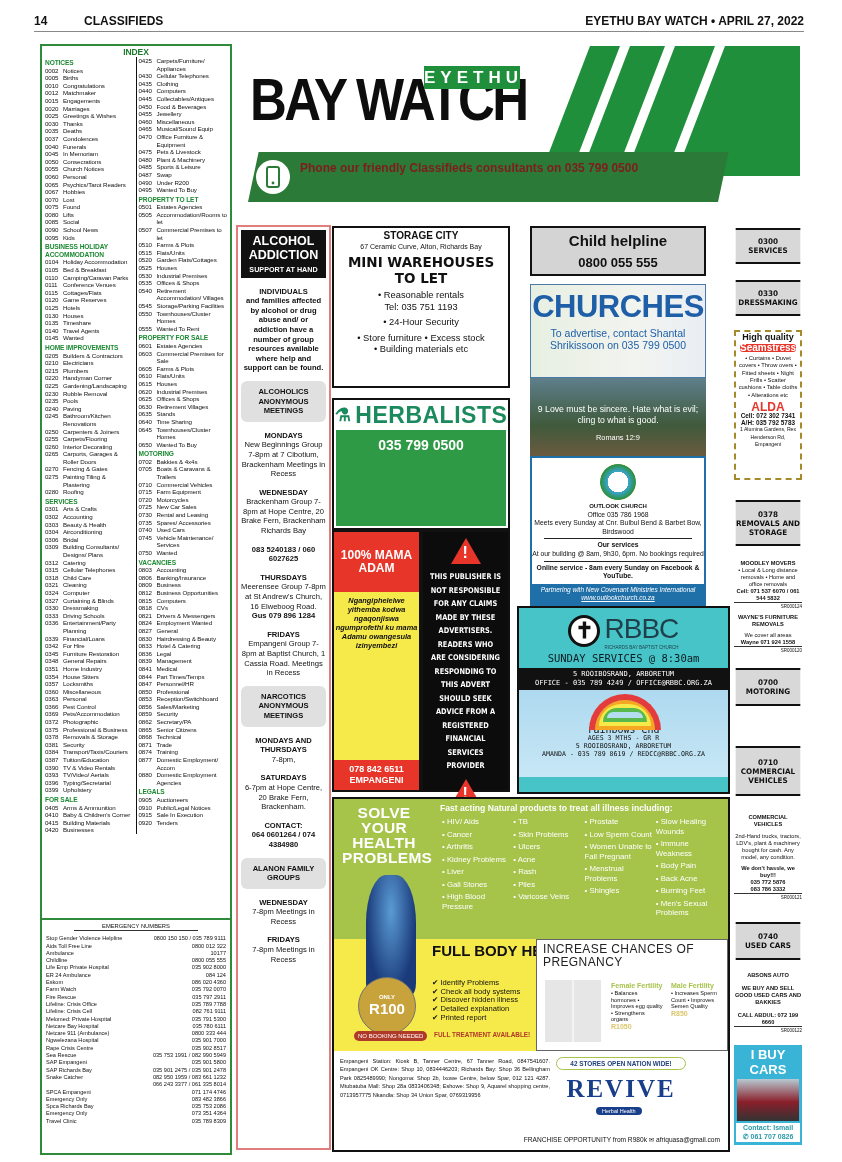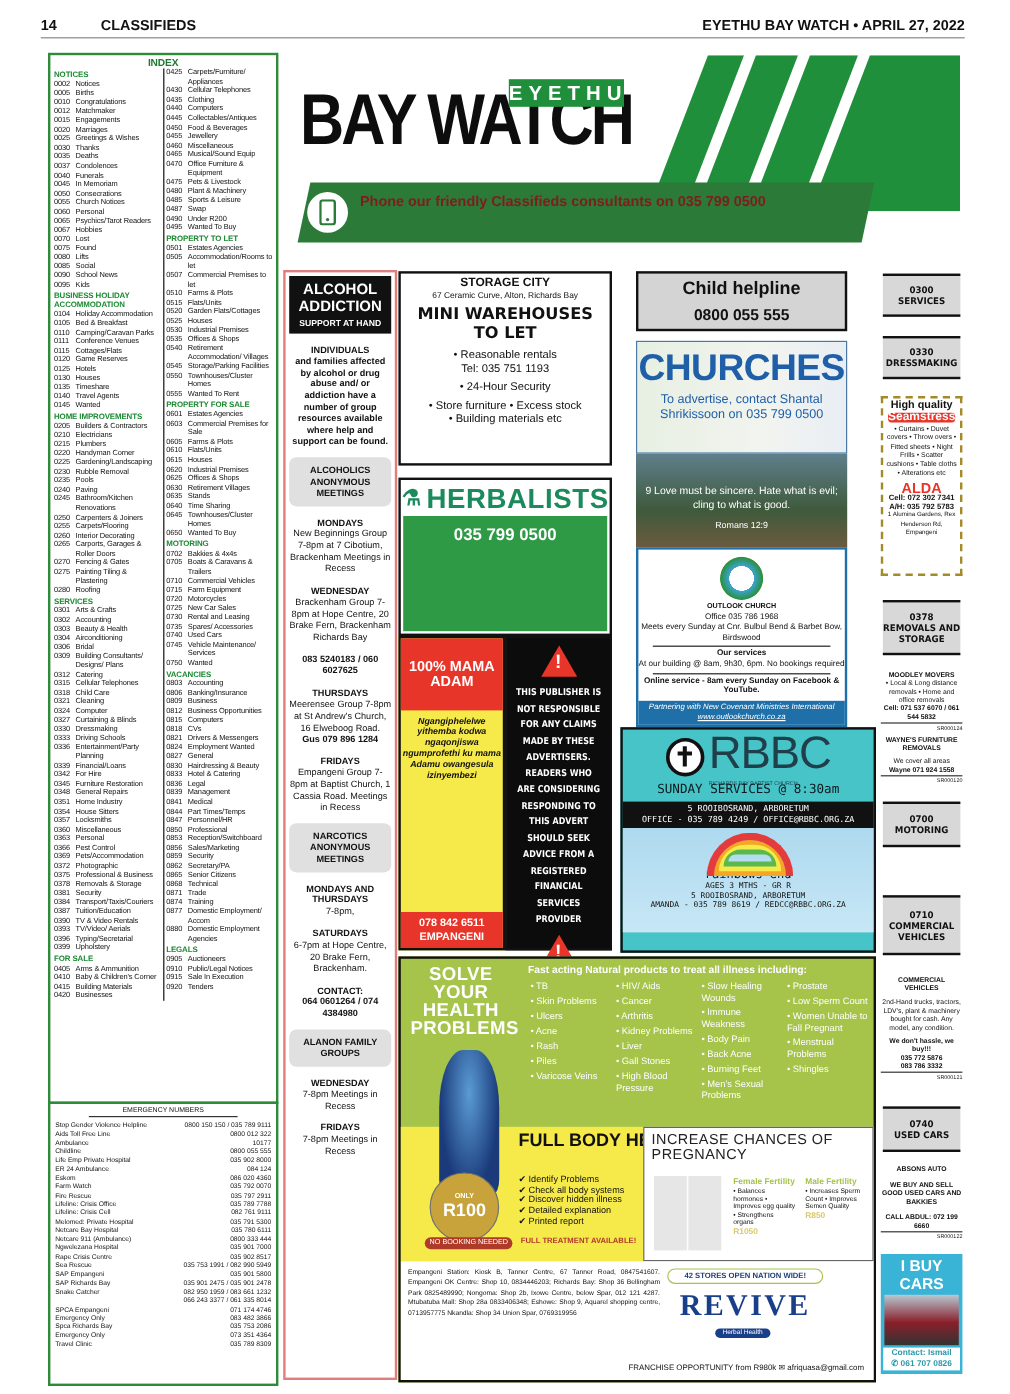--- a/index.html
+++ b/index.html
@@ -64,21 +64,21 @@
 .churches .ch1{color:#1f5fa8;font-weight:bold;font-size:31px;letter-spacing:-0.5px;margin-top:4px}
 .churches .ch2{color:#1f5fa8;font-size:10.5px;line-height:12px;margin-top:2px}
 .verse{left:530px;top:378px;width:176px;height:78px;background:linear-gradient(180deg,#5f7f8c,#3f5a3c 60%,#6b5a3f);color:#fff;text-align:center;font-size:8.7px;line-height:11px;padding-top:26px}
 .outlook{left:530px;top:456px;width:176px;height:150px;border:2px solid #1f6fa8;text-align:center;font-size:6.8px;line-height:8.6px}
 .outlook .lg{width:36px;height:36px;border-radius:50%;margin:6px auto 2px;background:radial-gradient(circle,#fff 40%,#3aa4d0 41%,#2a8f3c 70%,#e6b020 71%)}
 .outlook hr{border:none;border-top:1px solid #222;margin:2px 12px}
 .outlook .pt{background:#1f6fa8;color:#fff;font-style:italic;font-size:6.5px;line-height:8px;padding:2px 0;margin-top:3px}
 .rbbc{left:517px;top:606px;width:213px;height:188px;border:2px solid #111;background:#47c4c8}
 .rbbc .rlogo{display:flex;align-items:center;justify-content:center;height:38px;margin-top:4px}
 .rbbc .cross{width:32px;height:32px;border-radius:50%;border:3px solid #111;display:flex;align-items:center;justify-content:center;font-weight:bold;font-size:22px;background:#fff;margin-right:4px}
-.rbbc .rn{font-size:38px;color:#1f3f4a;letter-spacing:-1px}
+.rbbc .rn{font-size:28px;color:#1f3f4a;letter-spacing:-1px}
 .rbbc .sun{font-family:"DejaVu Sans Mono",monospace;font-size:10.5px;text-align:center;color:#0c1a20;margin-top:2px}
 .rbbc .blkbar{background:#111;color:#fff;text-align:center;font-size:7px;line-height:9px;padding:2px 0;margin-top:4px;font-family:"DejaVu Sans Mono",monospace}
 .rbbc .rain{background:linear-gradient(#aed9ef,#c7e7f5);height:87px;text-align:center;padding-top:36px;font-family:"DejaVu Sans Mono",monospace;font-size:6.6px;line-height:8px;position:relative}
 .rbbc .arc{position:absolute;left:70px;top:4px;width:72px;height:36px;border-radius:36px 36px 0 0;border:6px solid #e43c3c;border-bottom:none;box-shadow:inset 0 0 0 4px #f5a623,inset 0 0 0 8px #f6e94a,inset 0 0 0 12px #5ab94c}
 
 .rc{left:734px;width:68px;font-size:5.7px;line-height:7px;text-align:center}
 .secbox{position:absolute;left:734px;width:68px;background:#d8d8d8;border-top:2px solid #111;border-bottom:2px solid #111;text-align:center;font-family:"DejaVu Sans",sans-serif;font-weight:bold;font-size:7.6px;line-height:9px;display:flex;flex-direction:column;justify-content:center;transform:scaleX(0.95)}
 .seam{left:734px;top:330px;width:68px;height:150px;border:2px dashed #a58a2a;text-align:center;font-size:5.8px;line-height:7.4px;padding:2px}
 .seam .sq{font-weight:bold;font-size:9px}
 .seam .sb{color:#fff;background:#e8352a;font-weight:bold;font-size:10px;margin:3px 2px;border-radius:3px}
@@ -1130,51 +1130,51 @@
   <div class="bt">I BUY CARS</div>
   <div class="car"></div>
   <div class="bc"><span>Contact: Ismail</span><br><span>✆ </span><span>061 707 0826</span></div>
 </div>
 
 <div class="abs health">
   <div class="solve">SOLVE YOUR HEALTH PROBLEMS</div>
   <div class="fast">Fast acting Natural products to treat all illness including:</div>
   <div class="list" id="health-list">
       <div>
+        <p>• HIV/ Aids</p>
+        <p>• Cancer</p>
+        <p>• Arthritis</p>
+        <p>• Kidney Problems</p>
+        <p>• Liver</p>
+        <p>• Gall Stones</p>
+        <p>• High Blood Pressure</p>
+      </div>
+      <div>
         <p>• TB</p>
         <p>• Skin Problems</p>
         <p>• Ulcers</p>
         <p>• Acne</p>
         <p>• Rash</p>
         <p>• Piles</p>
         <p>• Varicose Veins</p>
       </div>
       <div>
-        <p>• HIV/ Aids</p>
-        <p>• Cancer</p>
-        <p>• Arthritis</p>
-        <p>• Kidney Problems</p>
-        <p>• Liver</p>
-        <p>• Gall Stones</p>
-        <p>• High Blood Pressure</p>
+        <p>• Prostate</p>
+        <p>• Low Sperm Count</p>
+        <p>• Women Unable to Fall Pregnant</p>
+        <p>• Menstrual Problems</p>
+        <p>• Shingles</p>
       </div>
       <div>
         <p>• Slow Healing Wounds</p>
         <p>• Immune Weakness</p>
         <p>• Body Pain</p>
         <p>• Back Acne</p>
         <p>• Burning Feet</p>
         <p>• Men's Sexual Problems</p>
-      </div>
-      <div>
-        <p>• Prostate</p>
-        <p>• Low Sperm Count</p>
-        <p>• Women Unable to Fall Pregnant</p>
-        <p>• Menstrual Problems</p>
-        <p>• Shingles</p>
       </div>
     </div>
   <div class="yel"></div>
   <div class="body"></div>
   <div class="r100">
       <div style="font-size:6px">ONLY</div>
       <div>R100</div>
     </div>
   <div class="nobook">NO BOOKING NEEDED</div>
   <div class="fbs">FULL BODY HEALTH SCAN</div>

